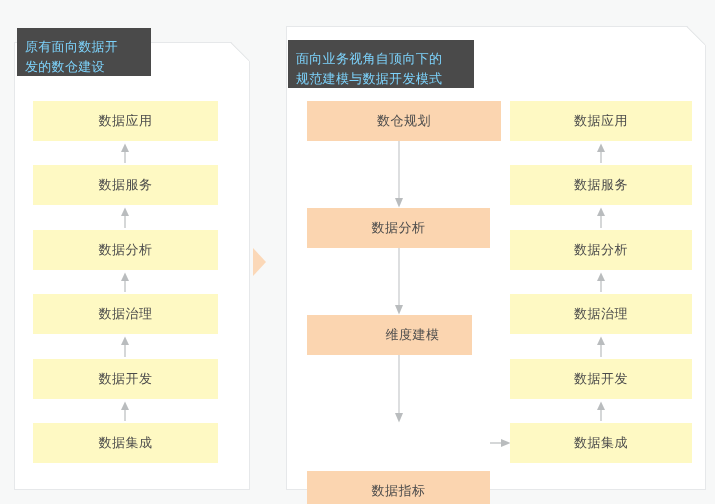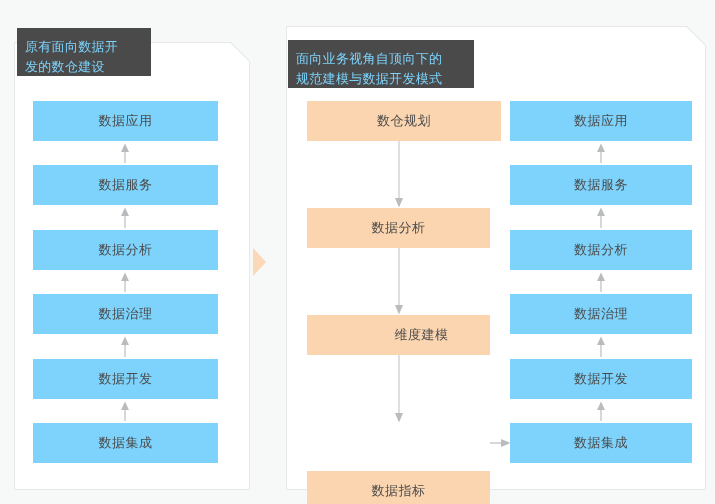--- a/index.html
+++ b/index.html
@@ -113,21 +113,21 @@
   .node {
     position: absolute;
     box-sizing: border-box;
     display: flex;
     align-items: center;
     justify-content: center;
     font-size: 13px;
     color: #4b4b4b;
     letter-spacing: 0.5px;
   }
-  .node.gray  { background: #7dd3fc; }
+  .node.gray  { background: #fef9c3; }
   .node.orange{ background: #fbd5b0; }
 
   
   .arrow {
     position: absolute;
   }
   .arrow svg { display: block; }
 </style>
 </head>
 <body>
@@ -187,21 +187,21 @@
 
   <div class="panel panel-right"></div>
   <div class="panel-notch notch-right"></div>
   <div class="notch-right-line"></div>
 
   <div class="title-tab title-right">面向业务视角自顶向下的
 规范建模与数据开发模式</div>
 
   <div class="node orange" style="left:307px; top:101px; width:194px; height:40px;">数仓规划</div>
   <div class="node orange" style="left:307px; top:208px; width:183px; height:40px;">数据分析</div>
-  <div class="node orange" style="left:307px; top:315px; width:183px; height:40px;padding-left:46px;">维度建模</div>
+  <div class="node orange" style="left:307px; top:315px; width:165px; height:40px;padding-left:46px;">维度建模</div>
   <div class="node orange" style="left:307px; top:423px; width:183px; height:40px;margin-top:48px;">数据指标</div>
 
   <div class="arrow" style="left:392px; top:141px;">
     <svg width="14" height="67" viewBox="0 0 14 67">
       <line x1="7" y1="0" x2="7" y2="59" stroke="#c6c9cb" stroke-width="1.2"></line>
       <polygon points="7,66.5 11,57 3,57" fill="#b9bcbe"></polygon>
     </svg>
   </div>
   <div class="arrow" style="left:392px; top:248px;">
     <svg width="14" height="67" viewBox="0 0 14 67">

